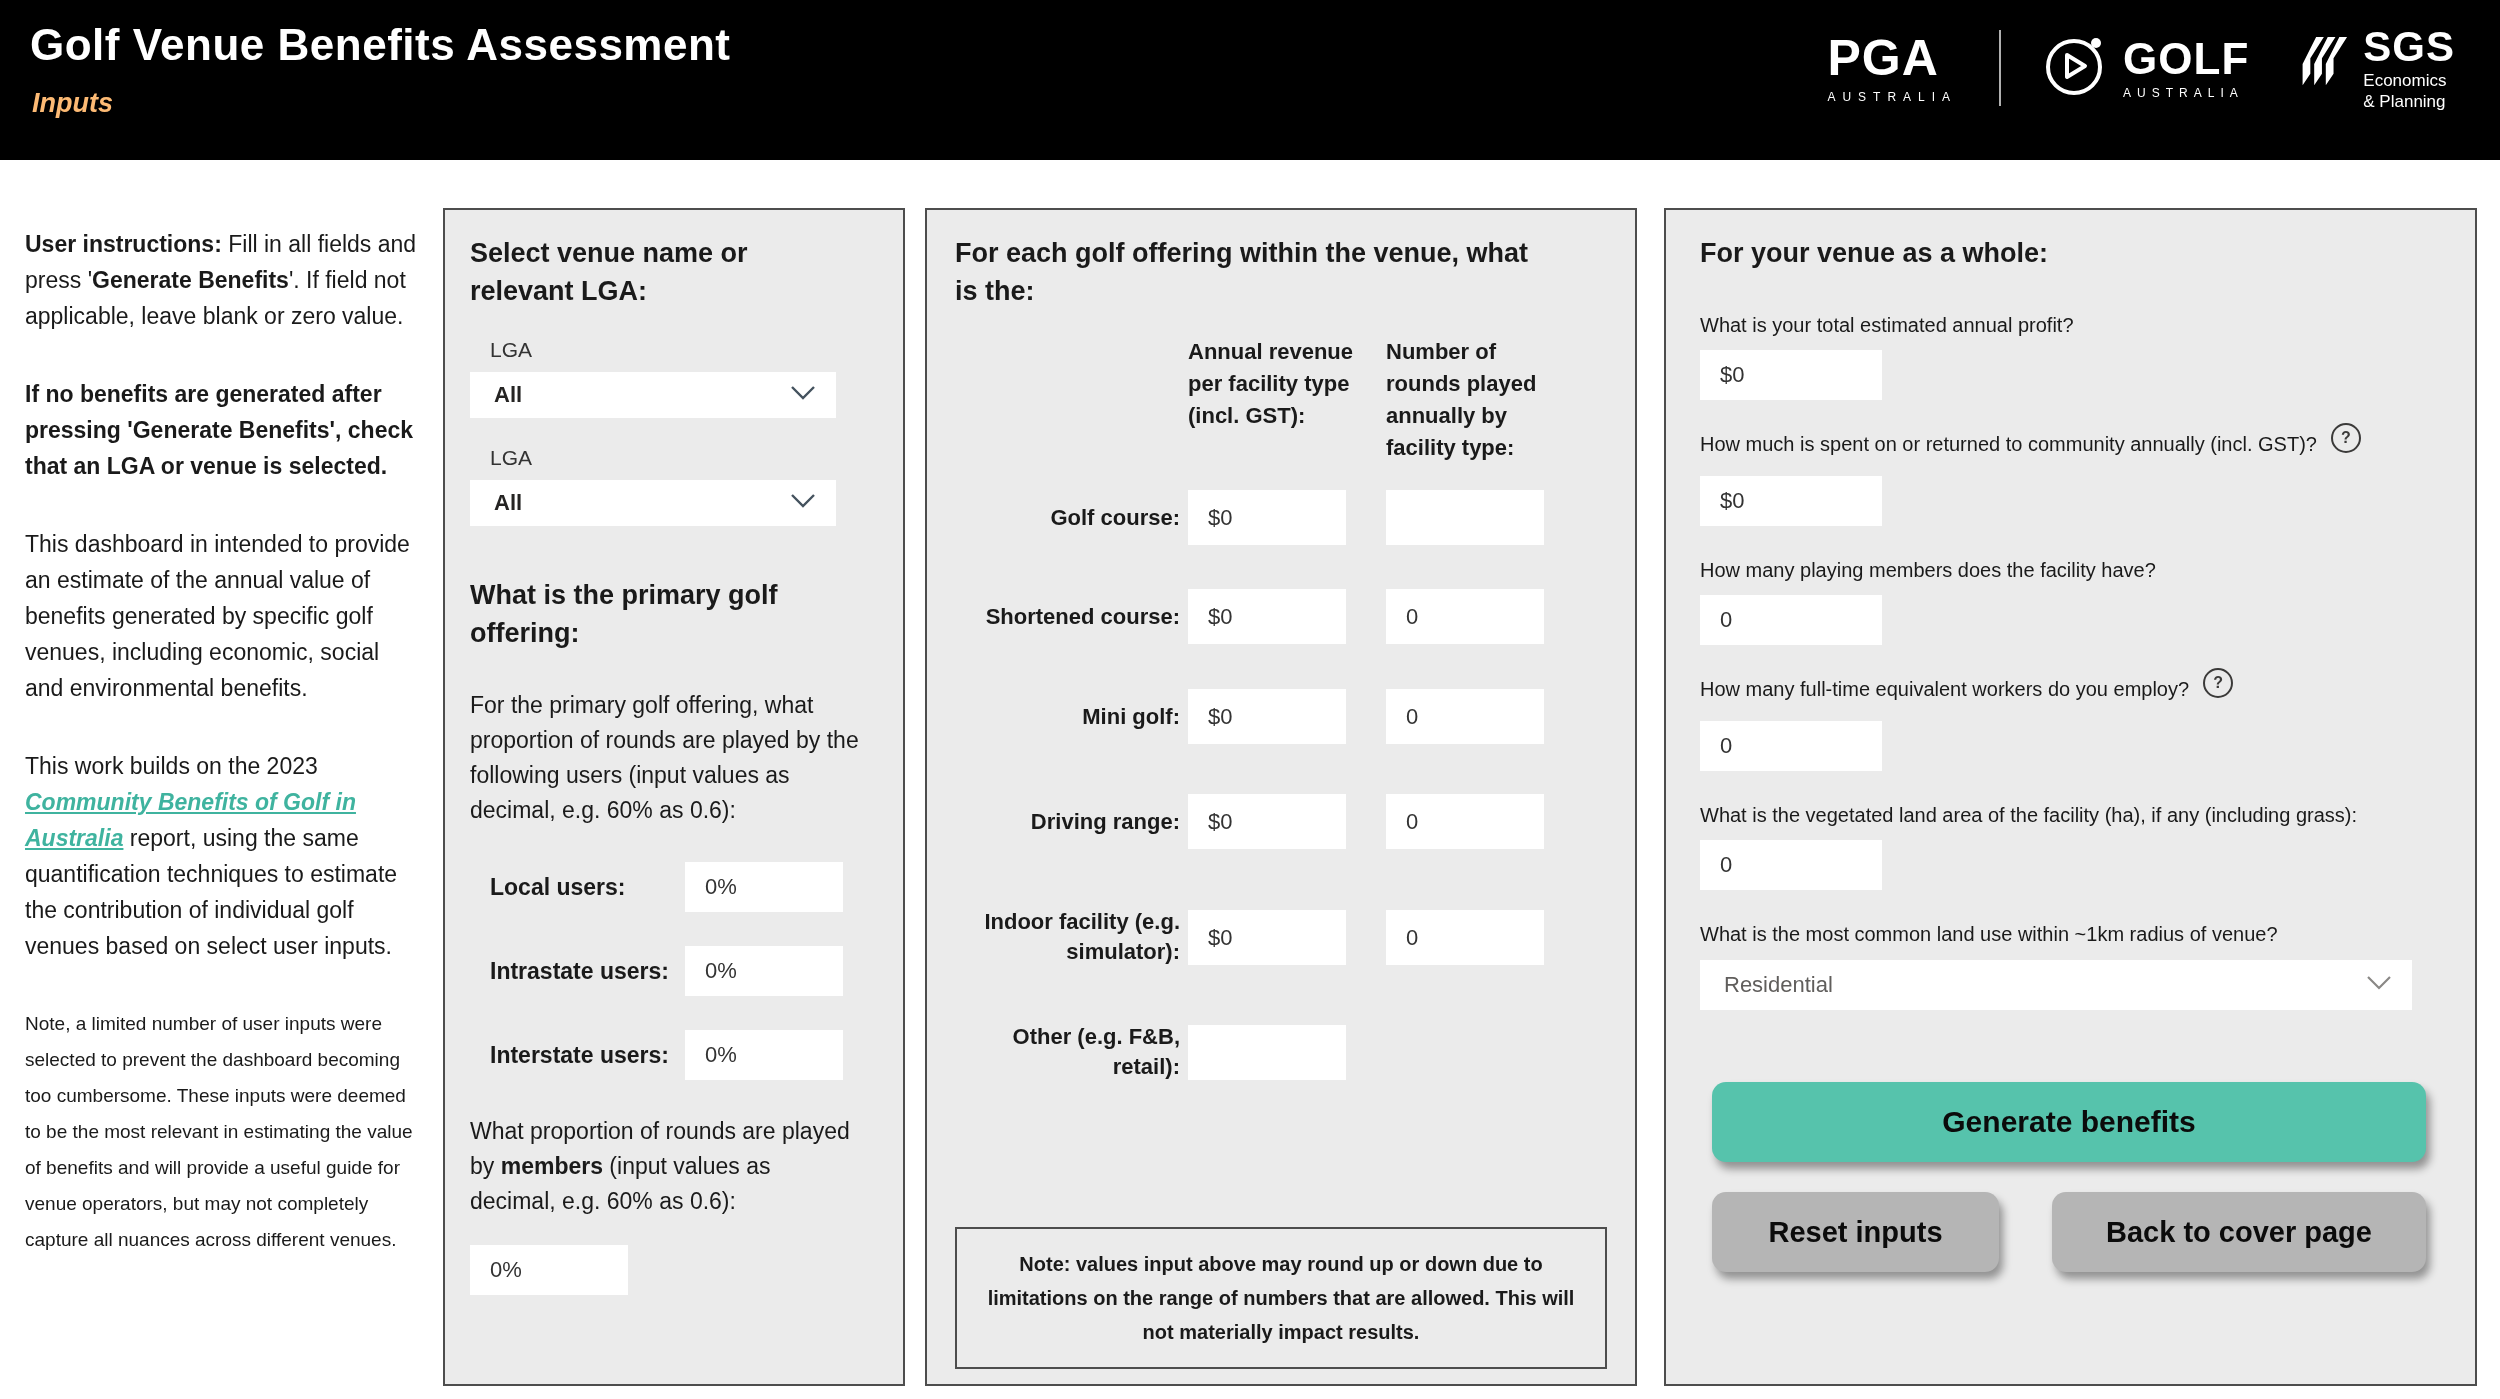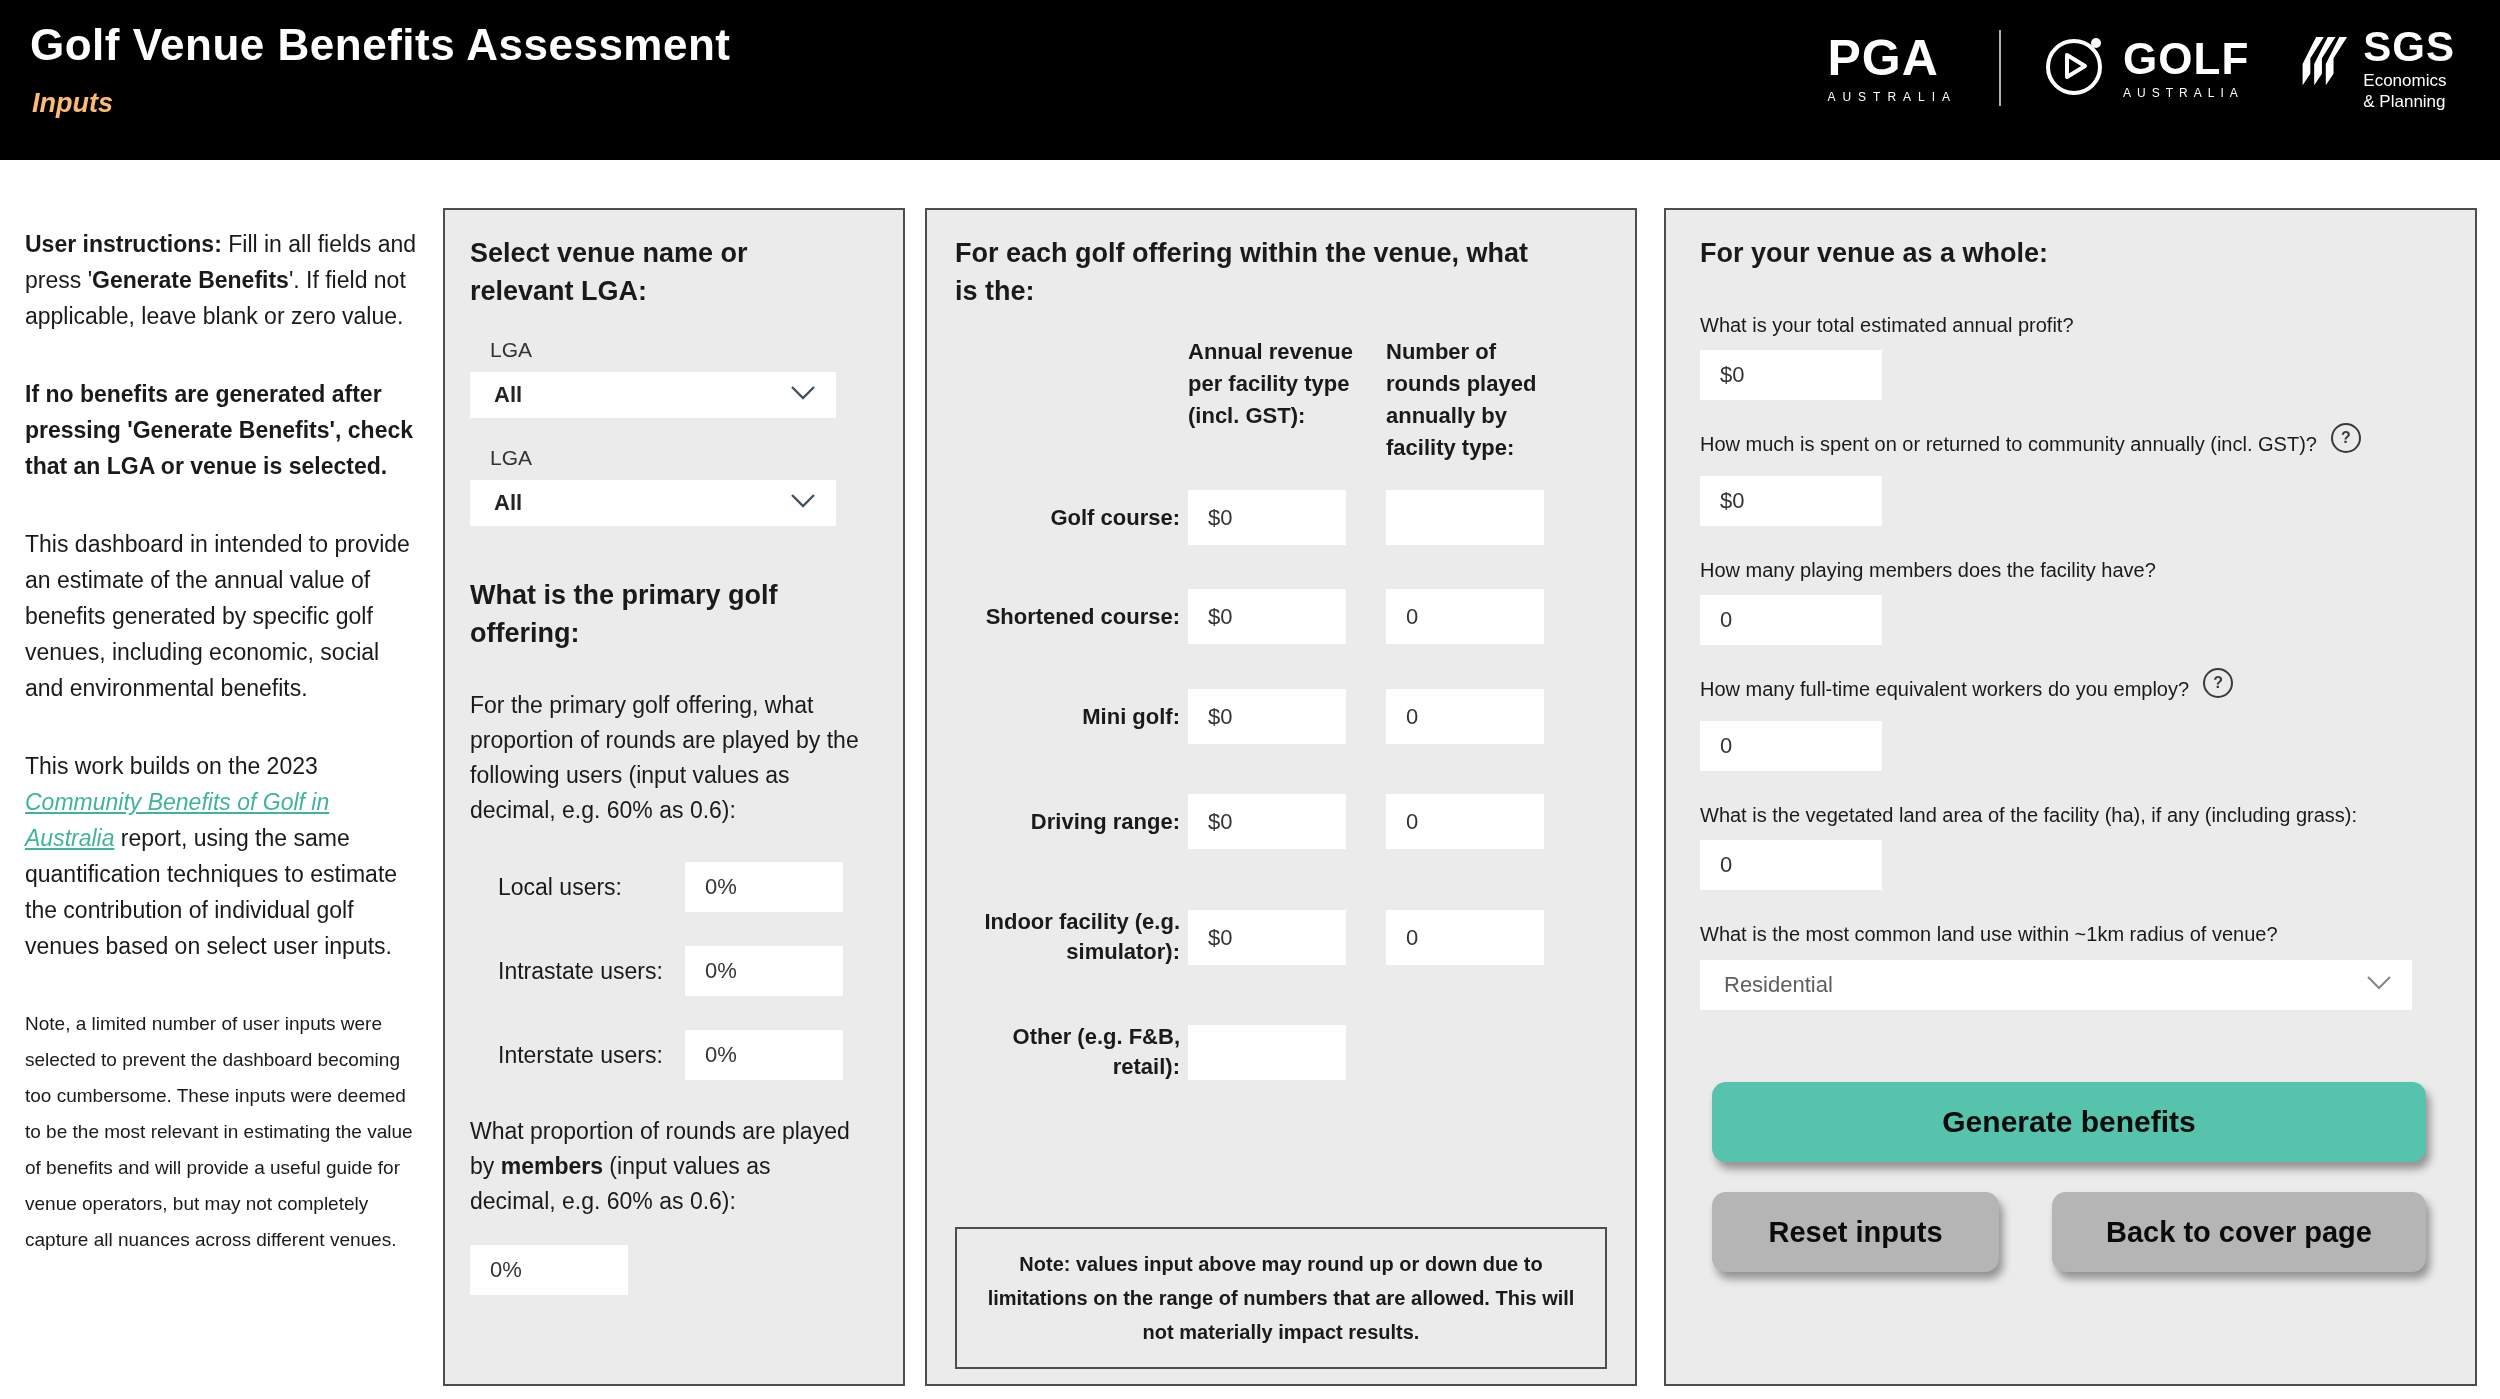--- a/index.html
+++ b/index.html
@@ -19,42 +19,42 @@
   .golf-sub{font-size:12px;letter-spacing:6px;margin-top:6px;}
   .sgs-name{font-size:42px;font-weight:800;letter-spacing:1px;}
   .sgs-sub{font-size:17px;margin-top:4px;}
   .logo-divider{width:2px;height:76px;background:#cfcfcf;opacity:.85;}
 
   
   .instructions{position:absolute;left:25px;top:226px;width:398px;font-size:23px;line-height:36px;}
   .instructions p{margin:0 0 42px 0;}
   .instructions .small{font-size:19px;line-height:36px;margin-bottom:0;}
   .bold{font-weight:bold;}
-  .link{color:#3fb39f;font-weight:normal;font-style:italic;text-decoration:underline;cursor:pointer;}
+  .link{color:#3fb39f;font-weight:bold;font-style:italic;text-decoration:underline;cursor:pointer;}
 
   
   .panel{position:absolute;background:#ebebeb;border:2px solid #4d4d4d;box-sizing:border-box;}
   .panel1{left:443px;top:208px;width:462px;height:1178px;padding:0 25px;}
   .panel2{left:925px;top:208px;width:712px;height:1178px;padding:0 28px;}
   .panel3{left:1664px;top:208px;width:813px;height:1178px;padding:0 34px;}
   .panel-heading{font-size:27px;font-weight:bold;line-height:38px;margin-top:24px;}
 
   
   .select-box{background:#fff;height:46px;display:flex;align-items:center;justify-content:space-between;
               padding:0 20px 0 24px;cursor:pointer;}
   .select-value{font-size:22px;font-weight:600;color:#252423;}
   .select-value.muted{font-weight:400;color:#605e5c;}
   .input-box{background:#fff;height:50px;line-height:50px;padding-left:20px;font-size:22px;color:#333;cursor:text;}
 
   
   .field-label{font-size:21px;color:#333;margin:28px 0 10px 20px;}
   .p1-select{width:366px;box-sizing:border-box;}
   .p1-para{font-size:23px;line-height:35px;margin-top:36px;}
   .p1-row{display:flex;align-items:center;margin-top:34px;}
-  .p1-row-label{font-size:23px;font-weight:normal;margin-left:28px;}
+  .p1-row-label{font-size:23px;font-weight:bold;margin-left:20px;}
   .p1-row .input-box{margin-left:auto;margin-right:35px;width:138px;}
   .p1-members-box{width:138px;margin-top:26px;}
 
   
   .p2-heading{max-width:580px;}
   .p2-grid{display:grid;grid-template-columns:225px 190px 190px;column-gap:24px;align-items:center;gap:8px;}
   .p2-headers{margin-top:26px;align-items:start;}
   .p2-colhead{font-size:22px;font-weight:bold;line-height:32px;}
   .p2-label{font-size:22px;font-weight:bold;text-align:right;line-height:30px;}
   .p2-box{width:158px;height:55px;line-height:55px;box-sizing:border-box;}

